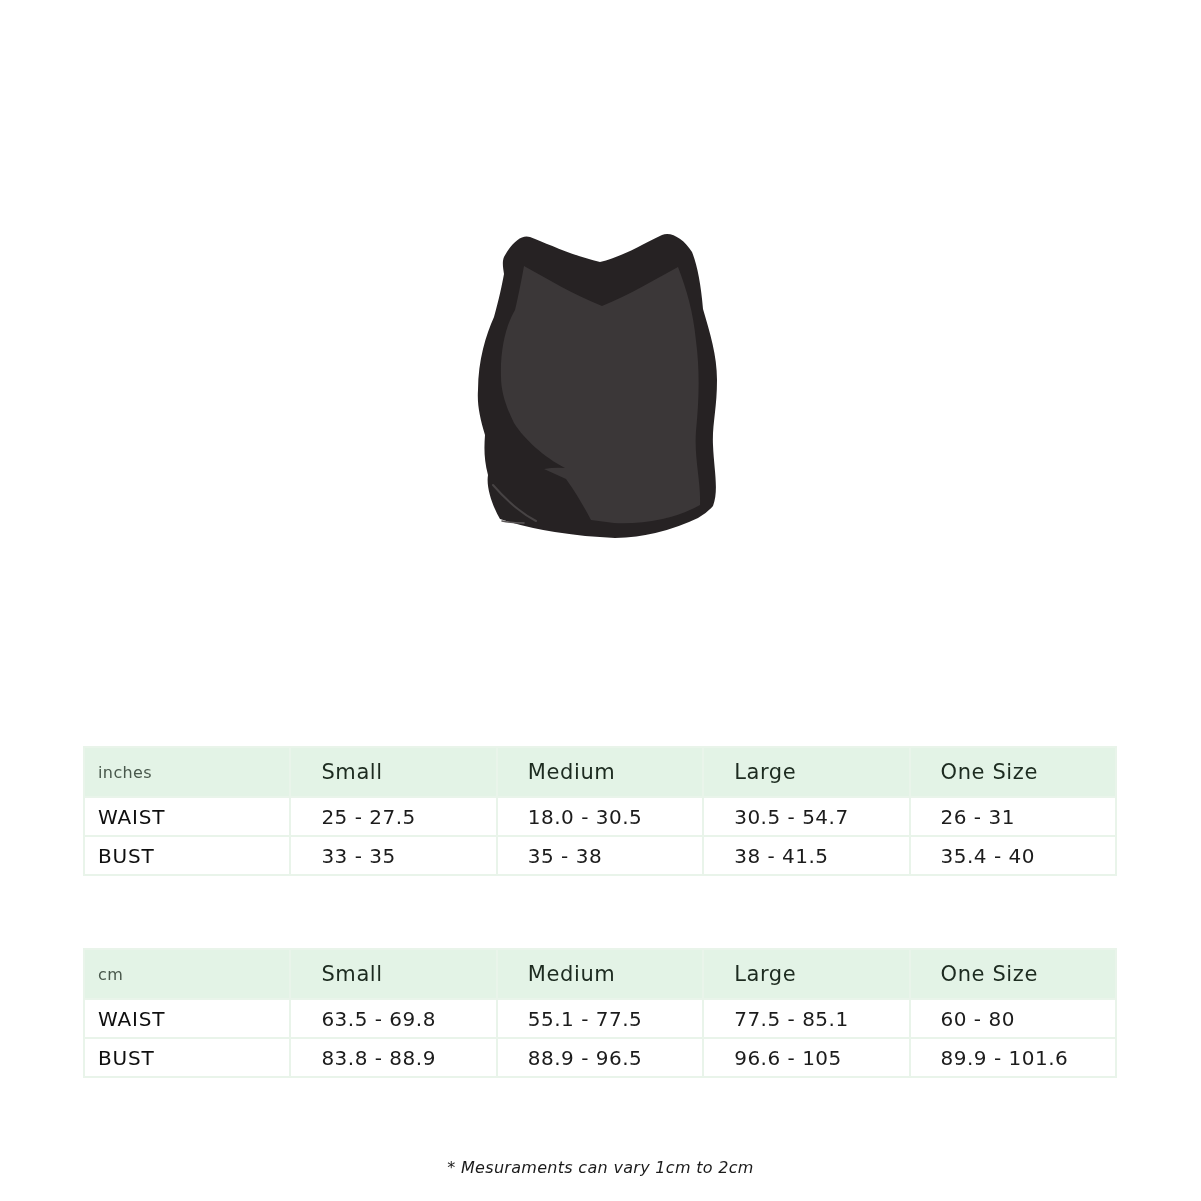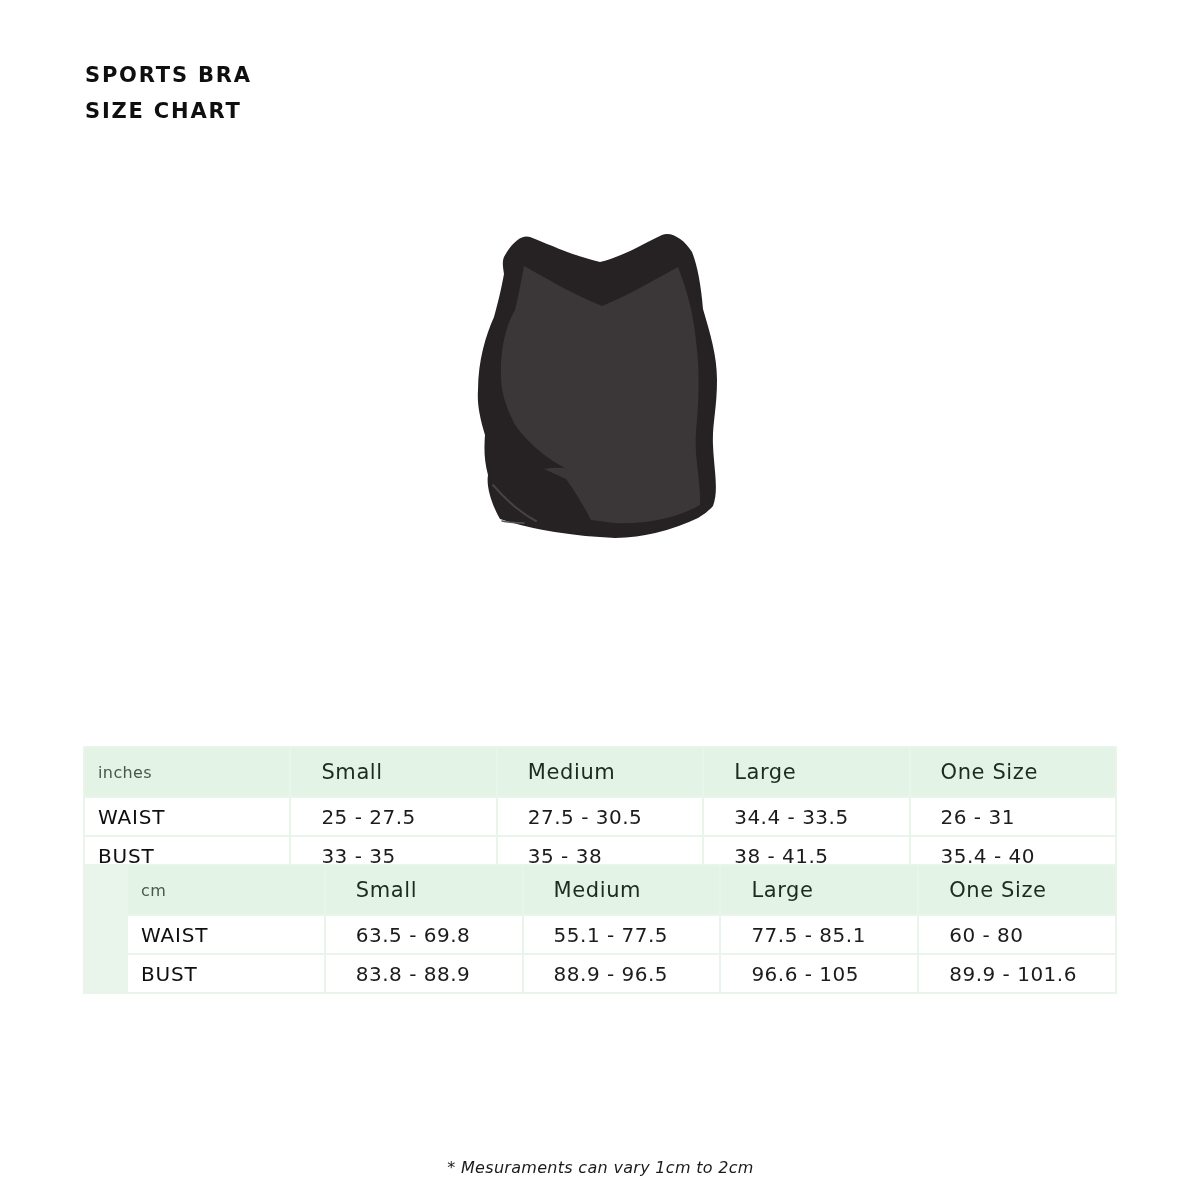--- a/index.html
+++ b/index.html
@@ -14,21 +14,21 @@
   
   .bra-wrap{position:absolute;left:472px;top:229px;width:256px;height:316px;}
   .bra-wrap svg{display:block;width:100%;height:100%;}
   
   table.size-table{
     position:absolute;left:83px;width:1034px;
     border-collapse:separate;border-spacing:2px;
     background:#e9f4ea;table-layout:fixed;
   }
   #table-inches{top:746px;}
-  #table-cm{top:864px;padding-left:43px;}
+  #table-cm{top:948px;}
   .size-table th{
     background:#e3f3e6;height:48px;font-size:21px;font-weight:normal;color:#1d2b20;
     text-align:left;padding:0 0 0 30px;letter-spacing:0.6px;
   }
   .size-table th.unit{
     font-weight:normal;color:#49584c;font-size:16px;padding-left:13px;letter-spacing:0.4px;
   }
   .size-table td{
     background:#ffffff;height:37px;font-size:20px;color:#1c1c1c;
     text-align:left;padding:0 0 0 30px;letter-spacing:0.5px;
@@ -40,24 +40,20 @@
   .footnote{
     position:absolute;left:0;top:1158px;width:100%;text-align:center;
     font-size:16px;font-style:italic;color:#1b1b1b;letter-spacing:0.3px;
   }
 </style>
 </head>
 <body>
 
 <div class="page">
 
-  <div class="page-title">
-    <div class="title-line">SPORTS BRA</div>
-    <div class="title-line">SIZE CHART</div>
-  </div>
 
   <div class="bra-wrap">
     <svg viewBox="0 0 256 316" xmlns="http://www.w3.org/2000/svg">
       <path fill="#262223" d="M 32 28
            C 40 13 50 5 58 8
            C 76 15 102 27 128 33
            C 153 27 176 12 190 6
            C 199 2 212 10 220 23
            C 225 35 229 55 231 80
            C 238 104 245 126 245 151
@@ -106,22 +102,22 @@
         <th>Small</th>
         <th>Medium</th>
         <th>Large</th>
         <th>One Size</th>
       </tr>
     </thead>
     <tbody>
       <tr>
         <td class="rowlabel">WAIST</td>
         <td>25 - 27.5</td>
-        <td>27.5 - 30.5</td>
-        <td>34.4 - 33.5</td>
+        <td>18.0 - 30.5</td>
+        <td>30.5 - 54.7</td>
         <td>26 - 31</td>
       </tr>
       <tr>
         <td class="rowlabel">BUST</td>
         <td>33 - 35</td>
         <td>35 - 38</td>
         <td>38 - 41.5</td>
         <td>35.4 - 40</td>
       </tr>
     </tbody>

